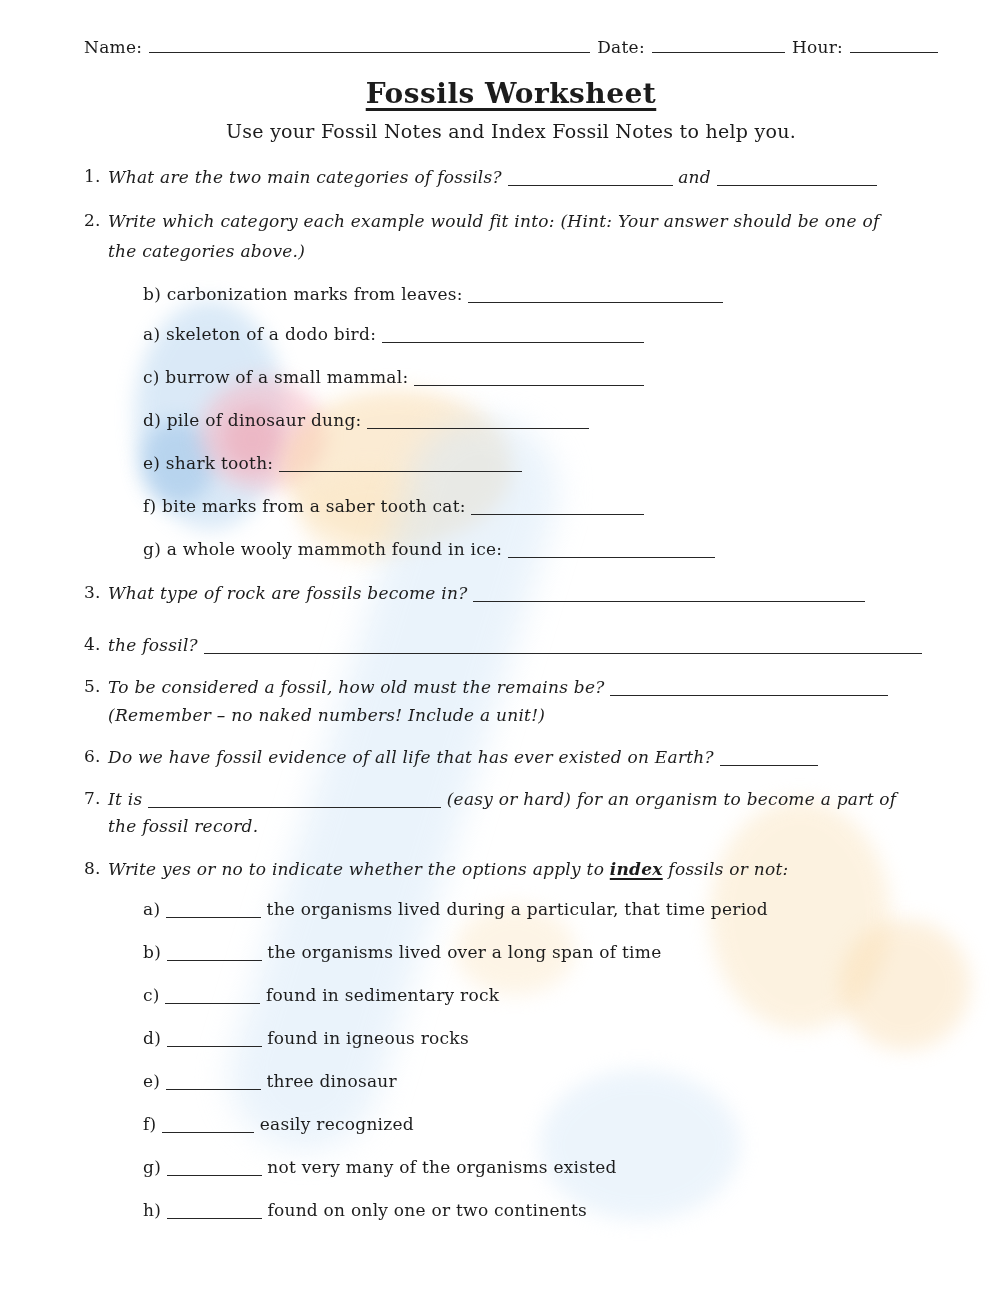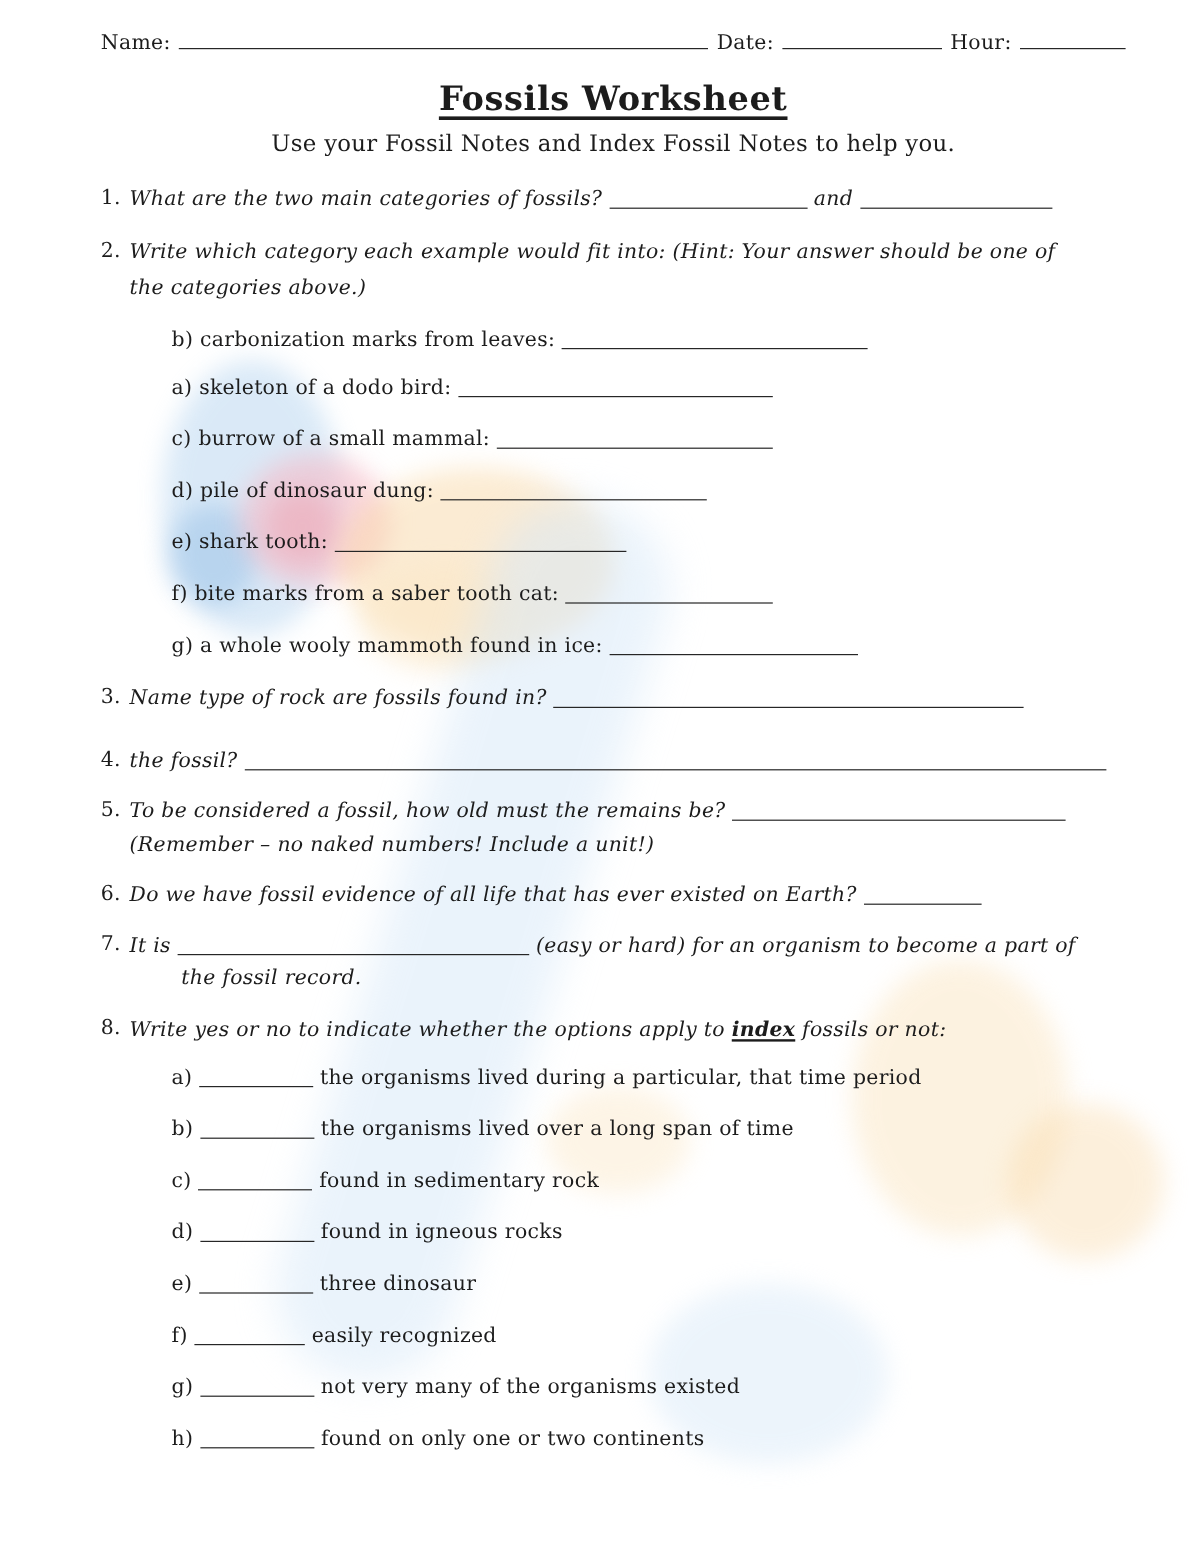--- a/index.html
+++ b/index.html
@@ -11,21 +11,21 @@
     font-family:"DejaVu Serif","Liberation Serif",serif;
     color:#1c1c1c;
     font-size:17px;
     letter-spacing:0.25px;
   }
   
   .wm{position:absolute;inset:0;z-index:0;pointer-events:none;}
   .wm .blob{position:absolute;border-radius:50%;filter:blur(10px);}
   .wm .band{position:absolute;border-radius:80px;filter:blur(16px);transform-origin:top center;}
   
-  .content{position:relative;z-index:1;padding:25px 62px 0 84px;}
+  .content{position:relative;z-index:1;padding:36px 62px 0 84px;}
   .line{white-space:nowrap;line-height:22px;font-style:italic;}
   .blank{
     display:inline-block;
     height:14px;
     border-bottom:1.6px solid #262626;
     vertical-align:-3px;
   }
   .hdr{display:flex;align-items:baseline;gap:7px;line-height:22px;}
   .hdr .grow{flex:1 1 auto;}
   .title{
@@ -47,21 +47,21 @@
   .q2 .l2{margin-top:8px;}
   .sub{margin-left:59px;margin-top:21px;line-height:22px;white-space:nowrap;}
   .sub.first{margin-top:18px;}
   .q3{margin-top:22px;}
   .q4{margin-top:22px;}
   .q4 .l2{margin-top:30px;}
   .q5{margin-top:20px;}
   .q5 .note{margin-top:6px;}
   .q6{margin-top:20px;}
   .q7{margin-top:20px;}
-  .q7 .l2{margin-top:5px;margin-left:43px;}
+  .q7 .l2{margin-top:5px;}
   .q8{margin-top:21px;}
   .emph{font-weight:bold;text-decoration:underline;text-decoration-thickness:2px;text-underline-offset:3px;}
 </style>
 </head>
 <body>
 
 <div class="page">
 
   <div class="wm">
     <div class="blob" style="left:135px;top:300px;width:150px;height:230px;background:var(--wm-blue);opacity:.45;"></div>
@@ -139,21 +139,21 @@
     </div>
     <div class="sub">
       <span>g)</span>
       <span>a whole wooly mammoth found in ice:</span>
       <span class="blank" style="width:207px"></span>
     </div>
 
     <div class="q q3">
       <span class="qnum">3.</span>
       <div class="line">
-        <span>Name type of rock are fossils found in?</span>
+        <span>What type of rock are fossils become in?</span>
         <span class="blank" style="width:392px"></span>
       </div>
     </div>
 
     <div class="q q4">
       <span class="qnum">4.</span>
       <div class="line l2">
         <span>the fossil?</span>
         <span class="blank" style="width:718px"></span>
       </div>

